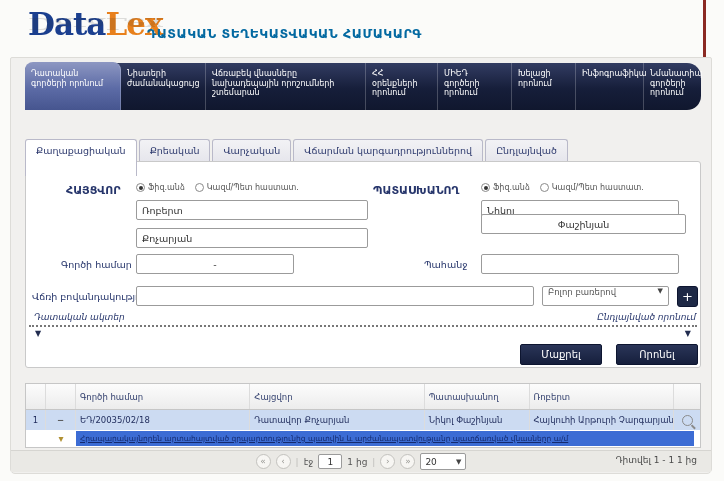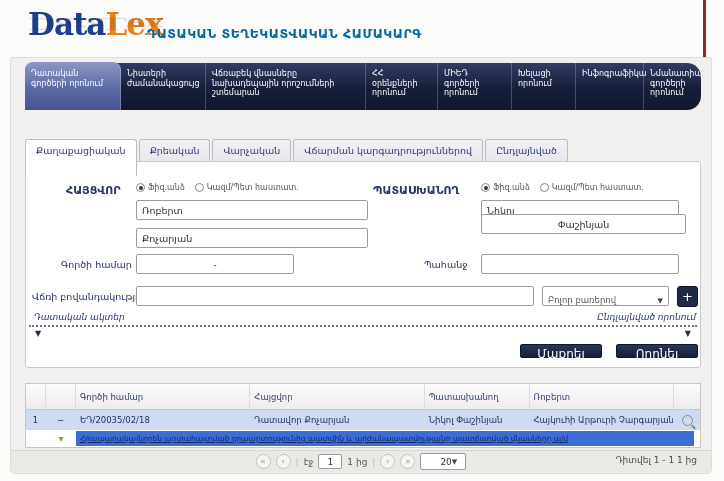--- a/index.html
+++ b/index.html
@@ -35,27 +35,27 @@
 
   
   .form-panel { position:absolute; left:25px; top:161px; width:676px; height:207px; background:#fff; border:1px solid #c9c9c9; border-radius:0 3px 3px 3px; z-index:2; }
   .flabel { position:absolute; font-size:11px; font-weight:bold; color:#26356b; }
   .slabel { position:absolute; font-size:9.5px; color:#26356b; }
   .radios { position:absolute; display:flex; gap:10px; align-items:center; font-size:8px; color:#555; }
   .radio { width:9px; height:9px; border:1px solid #8a8a8a; border-radius:50%; background:#fff; display:inline-block; vertical-align:middle; margin-right:3px; position:relative; }
   .radio.sel::after { content:""; position:absolute; left:2px; top:2px; width:4px; height:4px; border-radius:50%; background:#333; }
   .inp { position:absolute; height:20px; border:1px solid #9b9b9b; border-radius:2px; background:#fff; font-size:9.5px; color:#333; padding:0 5px; font-family:"DejaVu Sans", sans-serif; }
   .inp.center { text-align:center; }
-  .ddl { position:absolute; height:20px; border:1px solid #9b9b9b; border-radius:2px; background:#fff; font-size:8.5px; color:#555; display:flex; align-items:flex-end; justify-content:space-between; padding:0 5px; cursor:pointer; }
+  .ddl { position:absolute; height:20px; border:1px solid #9b9b9b; border-radius:2px; background:#fff; font-size:8.5px; color:#555; display:flex; align-items:flex-start; justify-content:space-between; padding:0 5px; cursor:pointer; }
   .ddl .caret { font-size:7px; color:#444; }
   .plus-btn { position:absolute; width:21px; height:21px; background:#1e2946; border:1px solid #0d1530; border-radius:3px; color:#fff; font-size:13px; line-height:19px; text-align:center; cursor:pointer; }
   .dash-link { position:absolute; font-size:9px; color:#26356b; font-style:italic; }
   .dotline { position:absolute; left:3px; right:3px; border-top:2px dotted #777; }
   .tri { position:absolute; font-size:8px; color:#222c50; cursor:pointer; }
-  .btn { position:absolute; height:14px; background:linear-gradient(#2a3558,#161f3c); border:1px solid #0d1530; border-radius:2px; color:#fff; font-size:12px; text-align:center; line-height:19px; width:82px; cursor:pointer; font-family:"DejaVu Sans", sans-serif; }
+  .btn { position:absolute; height:21px; background:linear-gradient(#2a3558,#161f3c); border:1px solid #0d1530; border-radius:2px; color:#fff; font-size:10px; text-align:center; line-height:19px; width:82px; cursor:pointer; font-family:"DejaVu Sans", sans-serif; }
 
   
   .tbl { position:absolute; left:25px; top:383px; width:676px; background:#fff; border:1px solid #c6c6c6; font-size:8.5px; }
   .trow { display:flex; align-items:stretch; }
   .thead { background:linear-gradient(#fcfcfc,#ececec); color:#33406e; height:26px; border-bottom:1px solid #c6c6c6; }
   .tcell { padding:2px 4px; display:flex; align-items:center; overflow:hidden; white-space:nowrap; border-right:1px solid #dcdcdc; }
   .tcell:last-child { border-right:none; }
   .c-num{width:20px; justify-content:center;} .c-exp{width:30px; justify-content:center;} .c-case{width:175px;} .c-pl{width:175px;} .c-def{width:105px;} .c-j{width:145px;} .c-act{width:26px; justify-content:center;}
   .rdata { background:#ccdbf2; color:#1e2a5a; height:20px; }
   .rdetail { height:17px; background:#fff; }
@@ -63,21 +63,21 @@
   .chev { color:#b09032; font-size:10px; cursor:pointer; line-height:8px; }
   .blue-strip { flex:1; background:#3c6cd4; color:#142a6e; font-size:7.5px; display:flex; align-items:center; padding:0 4px; margin:1px 6px 1px 0; overflow:hidden; white-space:nowrap; text-decoration:underline; cursor:pointer; }
   .mag { width:11px; height:11px; border:1.5px solid #8a8a8a; border-radius:50%; position:relative; cursor:pointer; }
   .mag::after { content:""; position:absolute; width:5px; height:1.5px; background:#8a8a8a; transform:rotate(45deg); left:8px; top:10px; }
 
   
   .pager { position:absolute; left:11px; top:450px; width:700px; height:22px; background:#eae9e5; border-top:1px solid #d6d5d1; display:flex; align-items:center; justify-content:center; gap:5px; font-size:9px; color:#555; }
   .pg-circle { width:15px; height:15px; border:1px solid #c3c2be; border-radius:50%; background:#f7f6f3; color:#9a9a96; font-size:9px; line-height:13px; text-align:center; cursor:pointer; }
   .pg-input { width:24px; height:15px; border:1px solid #9b9b9b; background:#fff; text-align:center; font-size:9px; color:#333; border-radius:2px; font-family:"DejaVu Sans", sans-serif; }
   .pg-sep { color:#bdbcb8; }
-  .pg-size { width:46px; height:17px; border:1px solid #9b9b9b; border-radius:2px; background:#fff; display:flex; align-items:center; justify-content:space-between; padding:0 19px; cursor:pointer; color:#333; }
+  .pg-size { width:46px; height:17px; border:1px solid #9b9b9b; border-radius:2px; background:#fff; display:flex; align-items:center; justify-content:space-between; padding:0 4px; cursor:pointer; color:#333; }
   .pg-size .caret { font-size:7px; color:#444; }
   .pg-summary { position:absolute; right:14px; top:4px; font-size:9px; color:#4a4a4a; }
 </style>
 </head>
 <body>
 
 <div class="logo"><span class="lg-data">Data</span><span class="lg-lex">Lex</span></div>
 <div class="logo-reflect"><span class="lg-data">Data</span><span class="lg-lex">Lex</span></div>
 <div class="app-title">ԴԱՏԱԿԱՆ ՏԵՂԵԿԱՏՎԱԿԱՆ ՀԱՄԱԿԱՐԳ</div>
 <div class="red-edge"></div>

